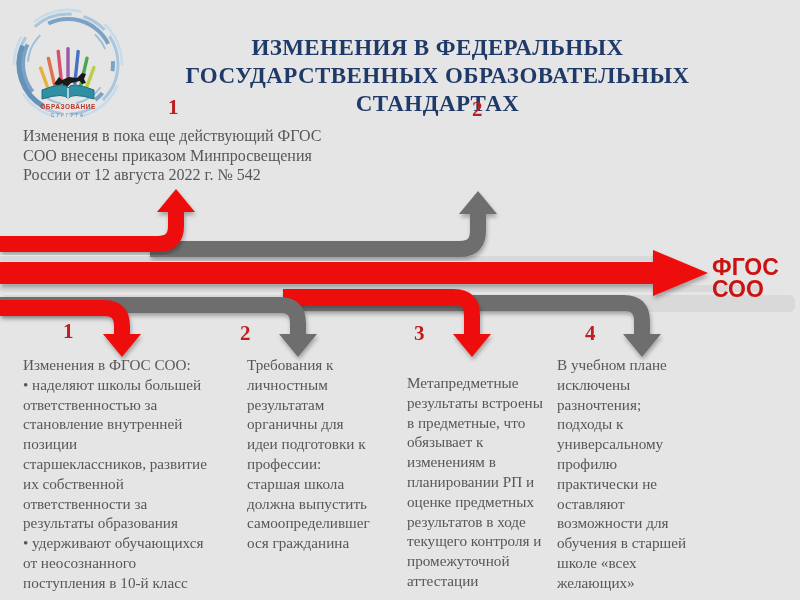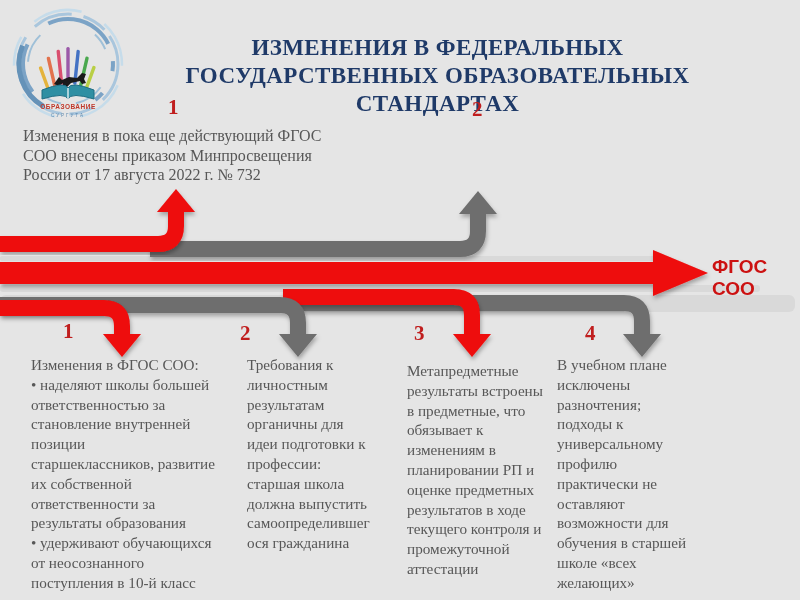--- a/index.html
+++ b/index.html
@@ -19,21 +19,21 @@
     font-family:"Liberation Serif", serif;
   }
   .note{
     font-size:16px;line-height:19.5px;color:#575757;
   }
   .col{
     font-size:15.2px;line-height:19.8px;color:#575757;
   }
   .fgos-label{
     left:712px;top:256px;font-family:"Liberation Sans", sans-serif;
-    font-weight:bold;font-size:19px;line-height:22px;color:#cc1111;
+    font-weight:bold;font-size:23px;line-height:22px;color:#cc1111;
   }
   svg{display:block;}
 </style>
 </head>
 <body>
 
 <div class="slide">
 
   <svg class="abs" style="left:8px;top:2px" width="120" height="130" viewBox="0 0 120 130">
     <g fill="none">
@@ -61,21 +61,21 @@
 
   <div class="abs title pre">ИЗМЕНЕНИЯ В ФЕДЕРАЛЬНЫХ
 ГОСУДАРСТВЕННЫХ ОБРАЗОВАТЕЛЬНЫХ
 СТАНДАРТАХ</div>
 
   <span class="abs num" style="left:168px;top:97px">1</span>
   <span class="abs num" style="left:472px;top:99px">2</span>
 
   <div class="abs note pre" style="left:23px;top:126px;width:350px">Изменения в пока еще действующий ФГОС
 СОО внесены приказом Минпросвещения
-России от 17 августа 2022 г. № 732</div>
+России от 12 августа 2022 г. № 542</div>
 
   <svg class="abs" style="left:0;top:0" width="800" height="600" viewBox="0 0 800 600">
     <defs>
       <filter id="ds" x="-20%" y="-20%" width="140%" height="140%">
         <feDropShadow dx="1" dy="3" stdDeviation="2" flood-color="#000000" flood-opacity="0.3"></feDropShadow>
       </filter>
     </defs>
 
     <rect x="0" y="256" width="665" height="5" rx="2" fill="#d9d9d9"></rect>
     <rect x="0" y="285" width="760" height="7" rx="3" fill="#d9d9d9"></rect>
@@ -111,21 +111,21 @@
   </svg>
 
   <div class="abs fgos-label pre">ФГОС
 СОО</div>
 
   <span class="abs num" style="left:63px;top:321px">1</span>
   <span class="abs num" style="left:240px;top:323px">2</span>
   <span class="abs num" style="left:414px;top:323px">3</span>
   <span class="abs num" style="left:585px;top:323px">4</span>
 
-  <div class="abs col pre" style="left:31px;top:355px;width:222px">Изменения в ФГОС СОО:
+  <div class="abs col pre" style="left:23px;top:355px;width:222px">Изменения в ФГОС СОО:
 • наделяют школы большей
 ответственностью за
 становление внутренней
 позиции
 старшеклассников, развитие
 их собственной
 ответственности за
 результаты образования
 • удерживают обучающихся
 от неосознанного
@@ -133,21 +133,21 @@
   <div class="abs col pre" style="left:247px;top:355px;width:160px">Требования к
 личностным
 результатам
 органичны для
 идеи подготовки к
 профессии:
 старшая школа
 должна выпустить
 самоопределившег
 ося гражданина</div>
-  <div class="abs col pre" style="left:407px;top:361px;width:170px">Метапредметные
+  <div class="abs col pre" style="left:407px;top:373px;width:170px">Метапредметные
 результаты встроены
 в предметные, что
 обязывает к
 изменениям в
 планировании РП и
 оценке предметных
 результатов в ходе
 текущего контроля и
 промежуточной
 аттестации</div>

